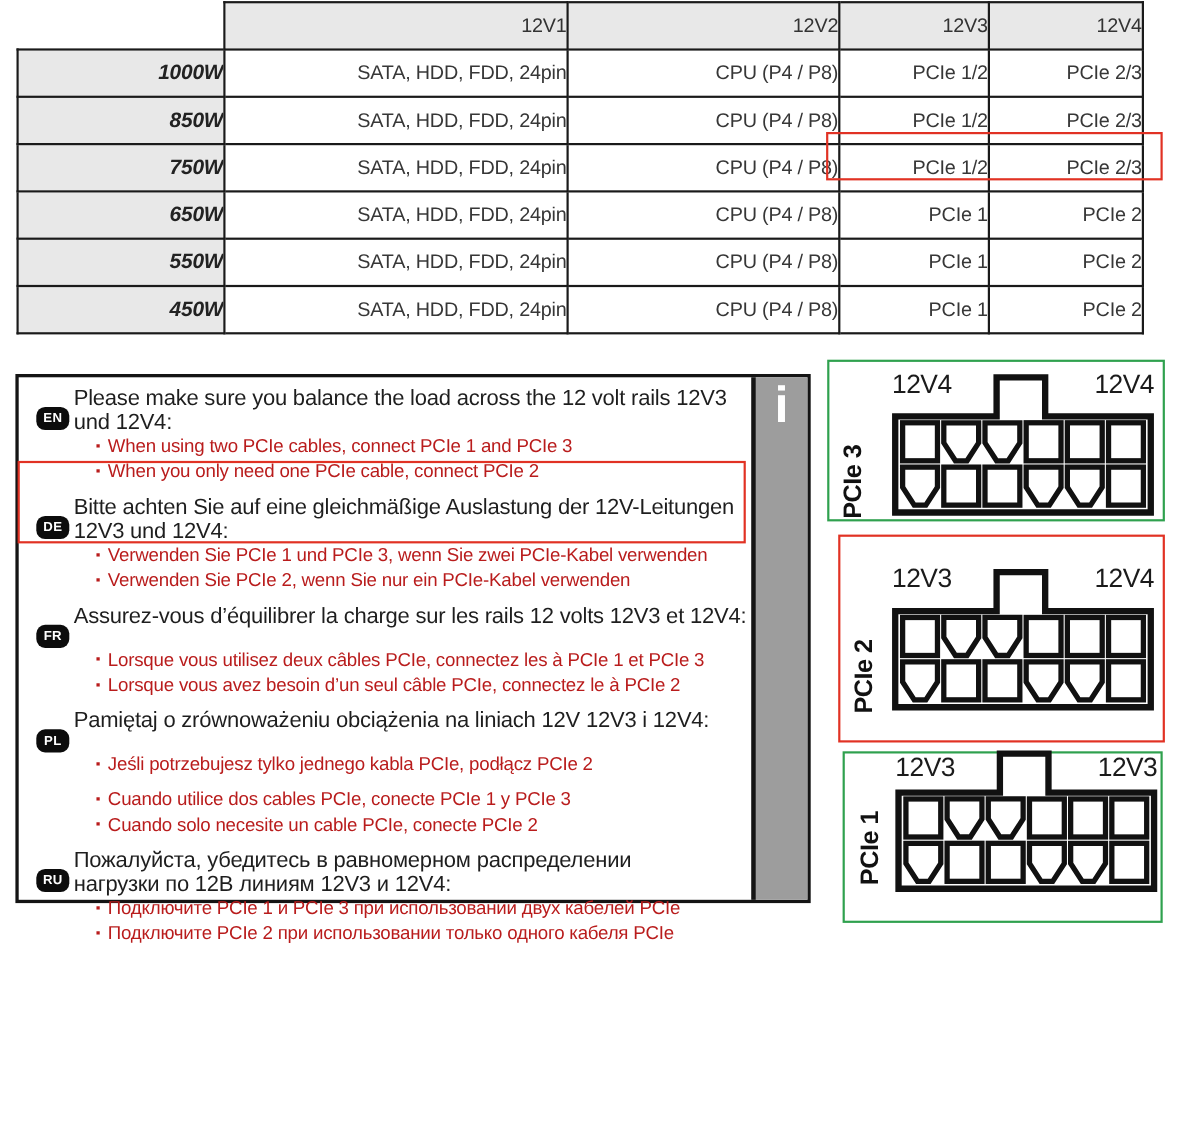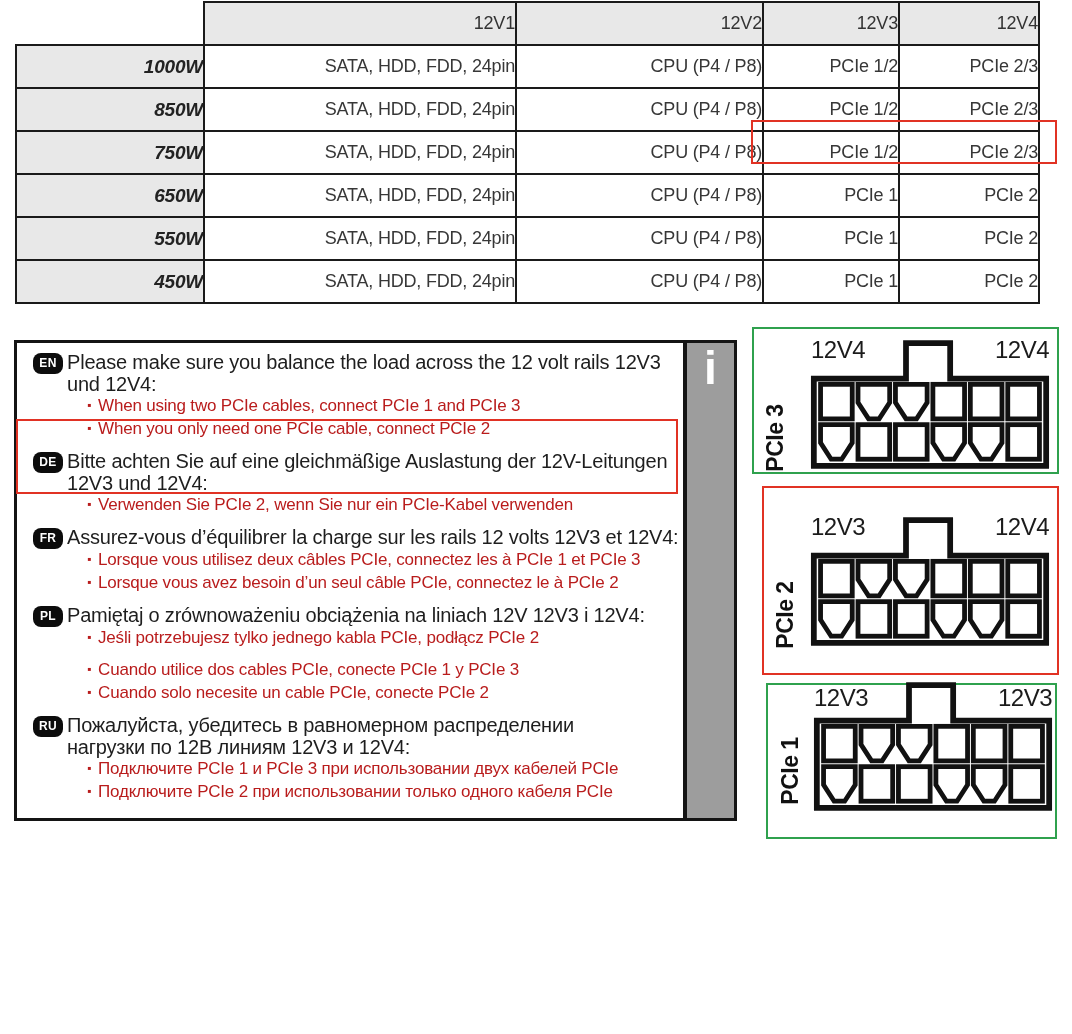--- a/index.html
+++ b/index.html
@@ -36,21 +36,21 @@
   #info-box{
     position:absolute;left:14px;top:340px;width:723px;height:481px;
     border:3px solid #141414;background:#fff;
   }
   #info-content{position:absolute;left:0;top:0;right:55px;bottom:0;padding:8px 0 0 16px;}
   .sec{margin-bottom:9px;}
   .line1{display:flex;align-items:flex-start;}
   .badge{
     flex:0 0 auto;width:30px;text-align:center;background:#0c0c0c;color:#fff;
     border-radius:8px;font-weight:bold;font-size:12px;line-height:15px;
-    padding:3px 0;margin:2px 4px 0 0;letter-spacing:.3px;
+    padding:3px 0;margin:19px 4px 0 0;letter-spacing:.3px;
   }
   .intro{font-size:20px;line-height:22px;color:#1e1e1e;letter-spacing:-0.2px;}
   .intro.wrap{max-width:575px;display:inline-block;}
   .bullets{list-style:none;padding-left:54px;}
   .bullets li{font-size:17px;line-height:22px;color:#b91c1c;letter-spacing:-0.2px;}
   .bullets li::before{content:"▪";font-size:12px;margin-right:7px;position:relative;top:-2px;}
 
   #info-gray-bar{
     position:absolute;top:0;bottom:0;right:0;width:51px;
     background:var(--gray-bar);border-left:4px solid #141414;
@@ -192,20 +192,21 @@
         <li>When you only need one PCIe cable, connect PCIe 2</li>
       </ul>
     </div>
 
     <div class="sec">
       <div class="line1">
         <span class="badge">DE</span>
         <span class="intro">Bitte achten Sie auf eine gleichmäßige Auslastung der 12V-Leitungen 12V3 und 12V4:</span>
       </div>
       <ul class="bullets">
+        <li>Verwenden Sie PCIe 1 und PCIe 3, wenn Sie zwei PCIe-Kabel verwenden</li>
         <li>Verwenden Sie PCIe 2, wenn Sie nur ein PCIe-Kabel verwenden</li>
       </ul>
     </div>
 
     <div class="sec">
       <div class="line1">
         <span class="badge">FR</span>
         <span class="intro">Assurez-vous d’équilibrer la charge sur les rails 12 volts 12V3 et 12V4:</span>
       </div>
       <ul class="bullets">

